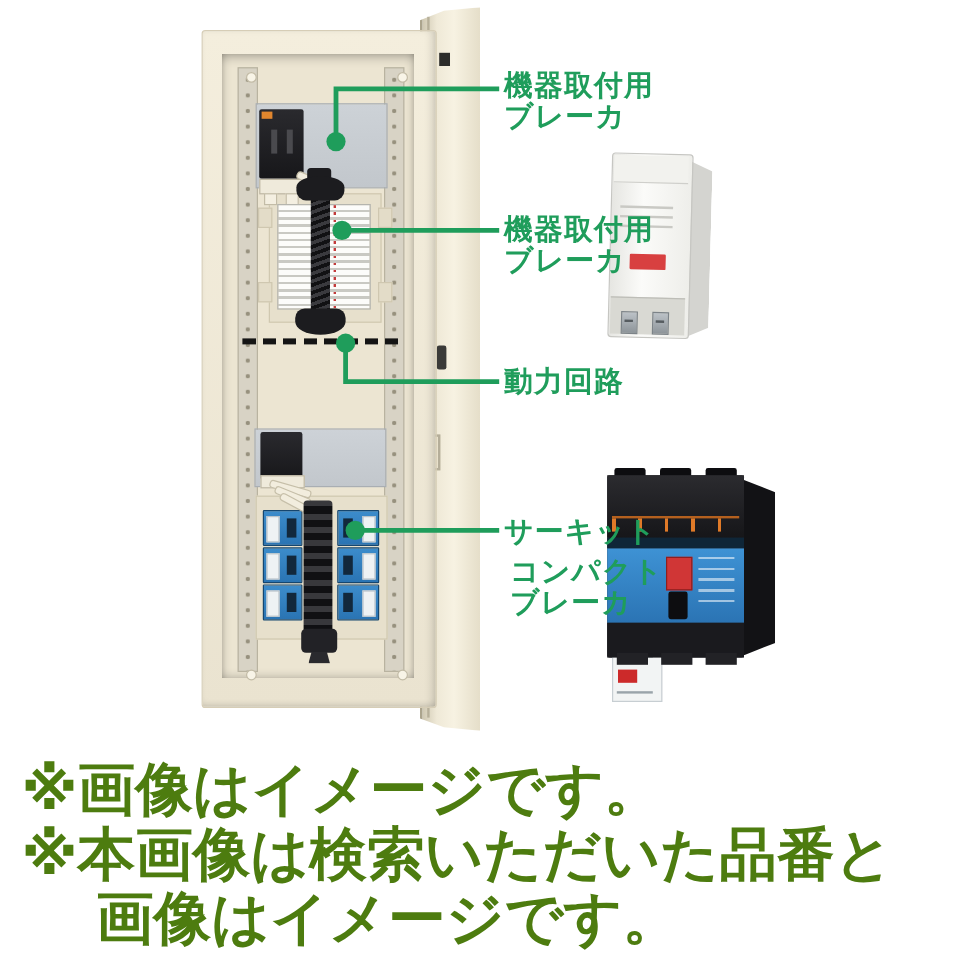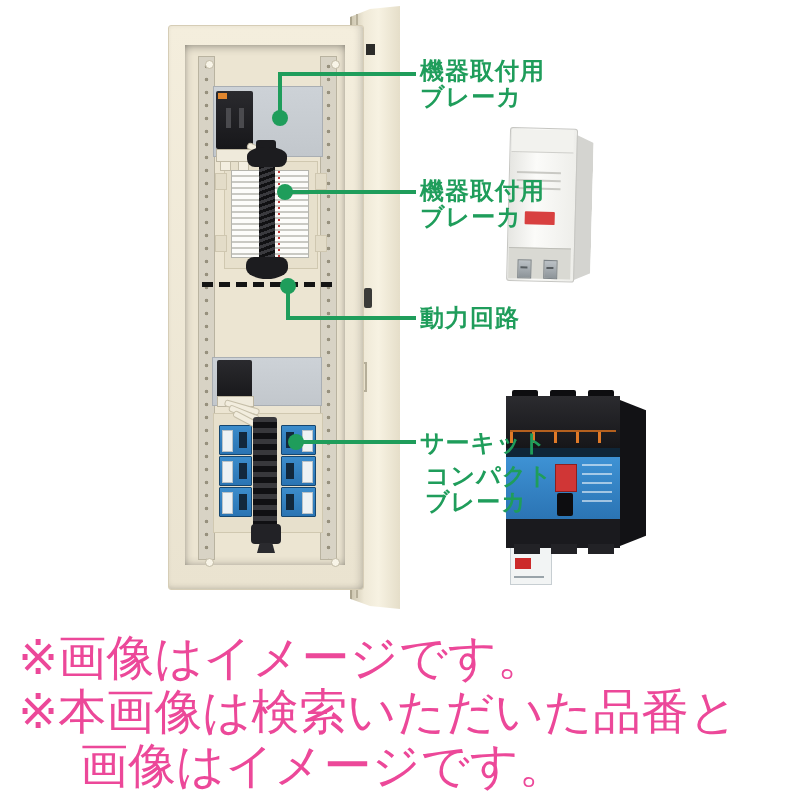--- a/index.html
+++ b/index.html
@@ -112,21 +112,21 @@
   .mccb-lline{left:3px;width:30px;height:2px;background:#9aa4aa;}
   .mccb-lred{left:4px;top:30px;width:16px;height:11px;background:#cc2a2a;}
   .mccb-rred{left:49px;top:74px;width:20px;height:26px;background:#d03636;border:1px solid #8e1f1f;}
   .mccb-toggle{left:51px;top:103px;width:16px;height:23px;background:#0d0d10;border-radius:2px;}
   .mccb-rlines{left:76px;top:74px;width:30px;height:40px;
         background:repeating-linear-gradient(to bottom,rgba(255,255,255,.55) 0 2px,transparent 2px 9px);}
   .mccb-botsec{left:0;top:129px;width:114px;height:29px;background:#1a1a1e;}
   .mccb-foot{top:154px;width:26px;height:10px;background:#222226;}
 
   
-  .disc{z-index:11;color:#ec4899;font-size:48px;font-weight:400;white-space:nowrap;letter-spacing:0;}
+  .disc{z-index:11;color:#4d7c0f;font-size:48px;font-weight:700;white-space:nowrap;letter-spacing:0;}
 </style>
 </head>
 <body>
 
 <div class="canvas" style="--green:#1f9d5b;">
 
   <div class="abs door"></div>
   <div class="abs door-edge"></div>
   <div class="abs door-latch"></div>
   <div class="abs door-slot"></div>

